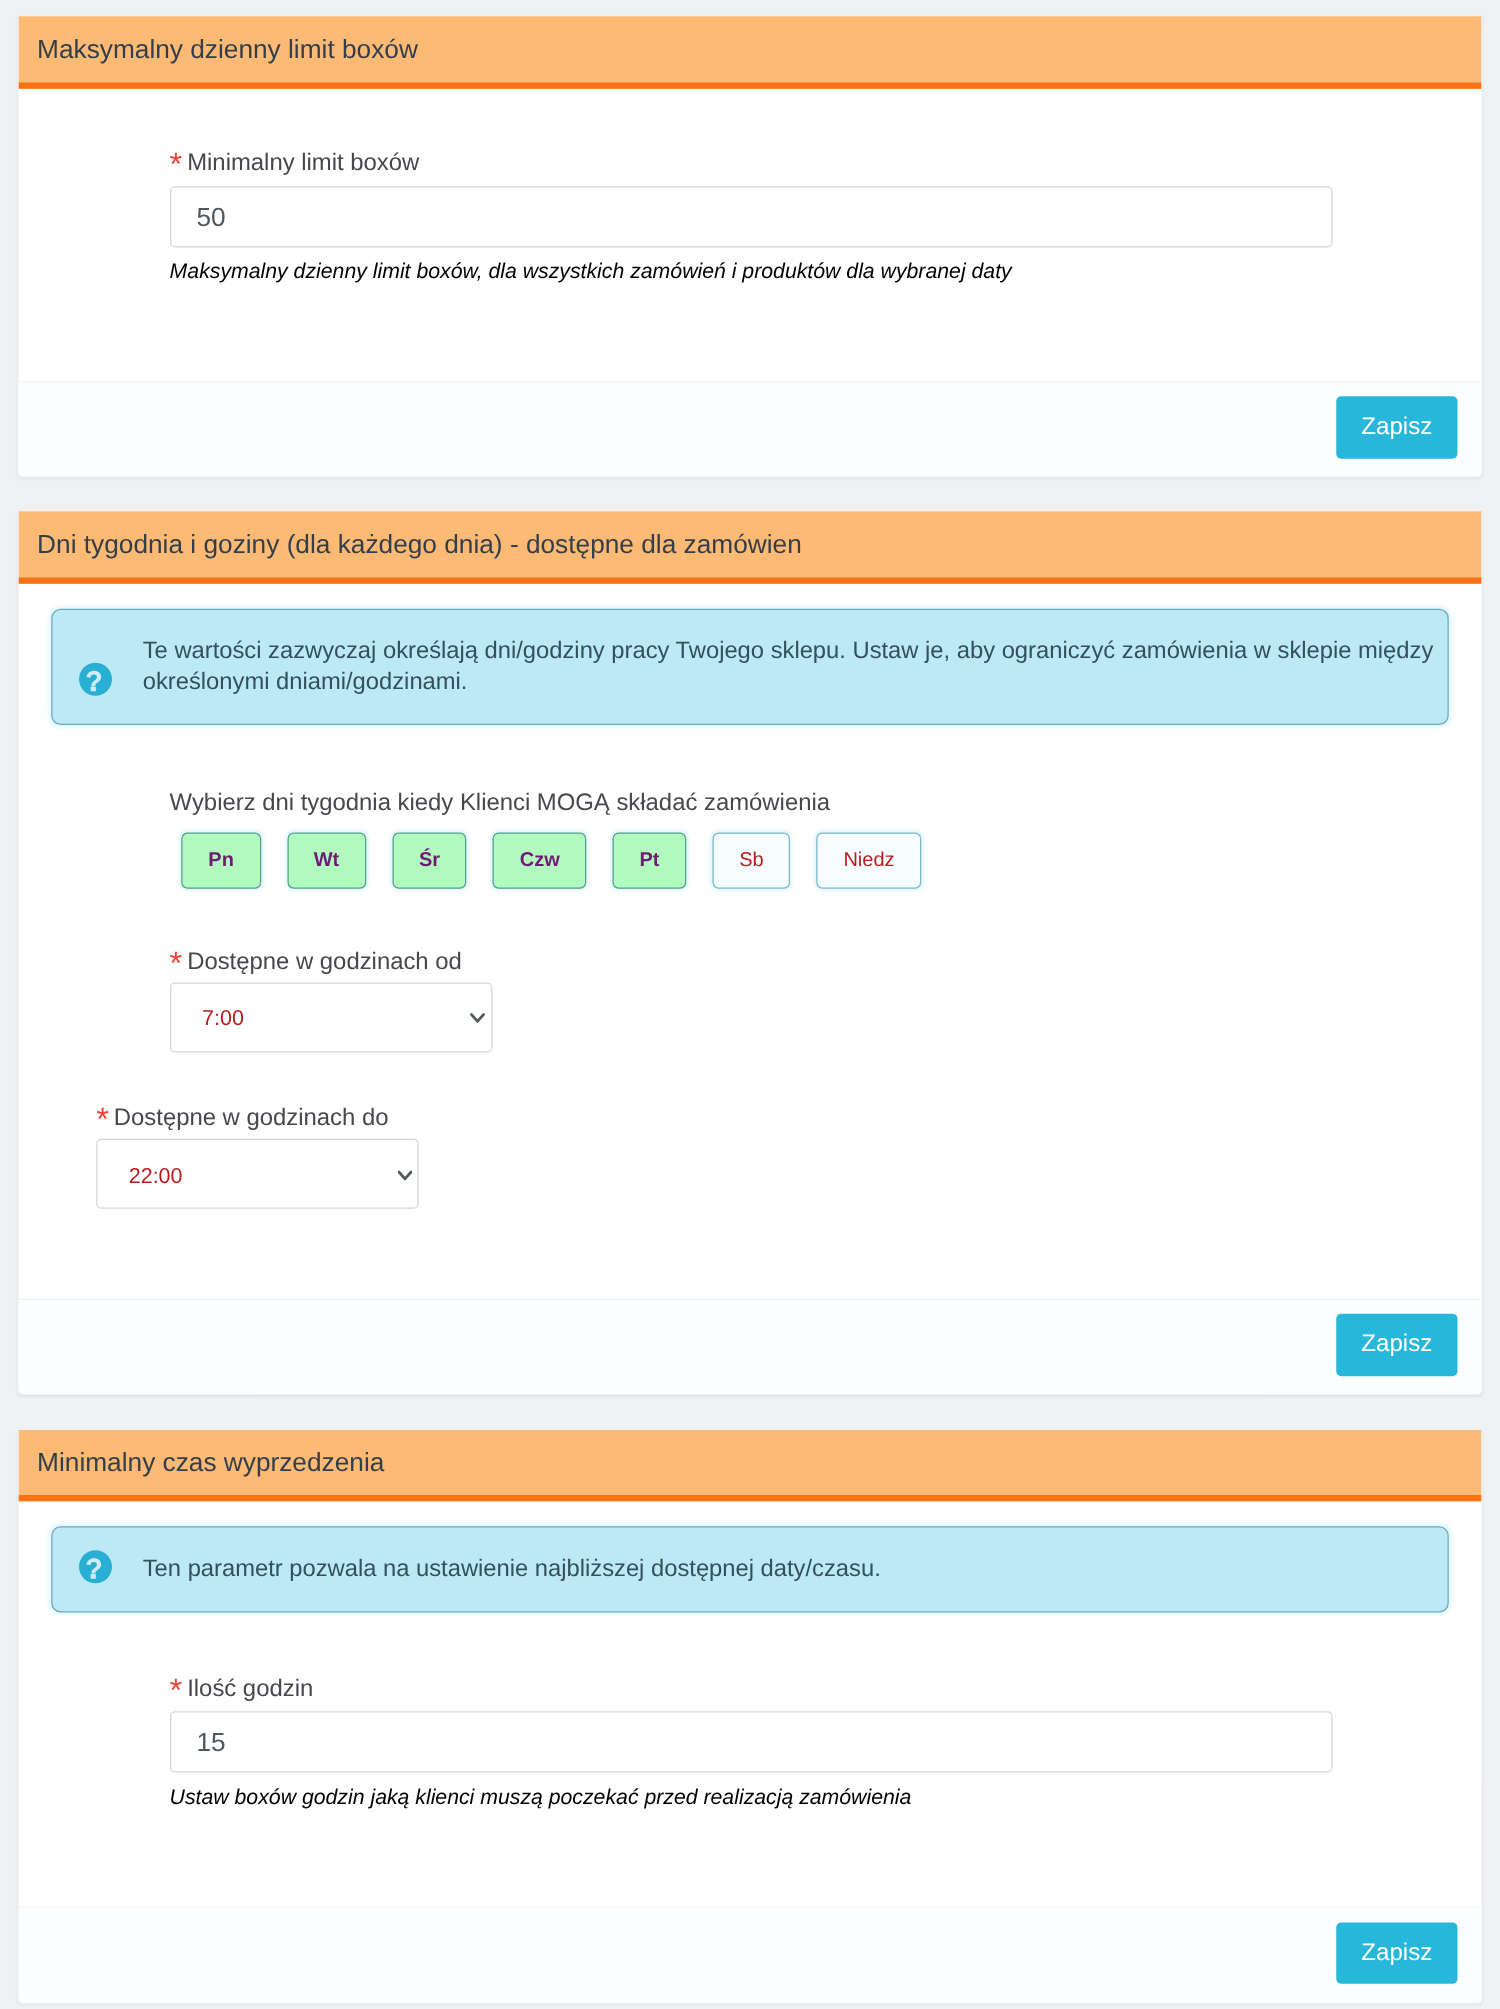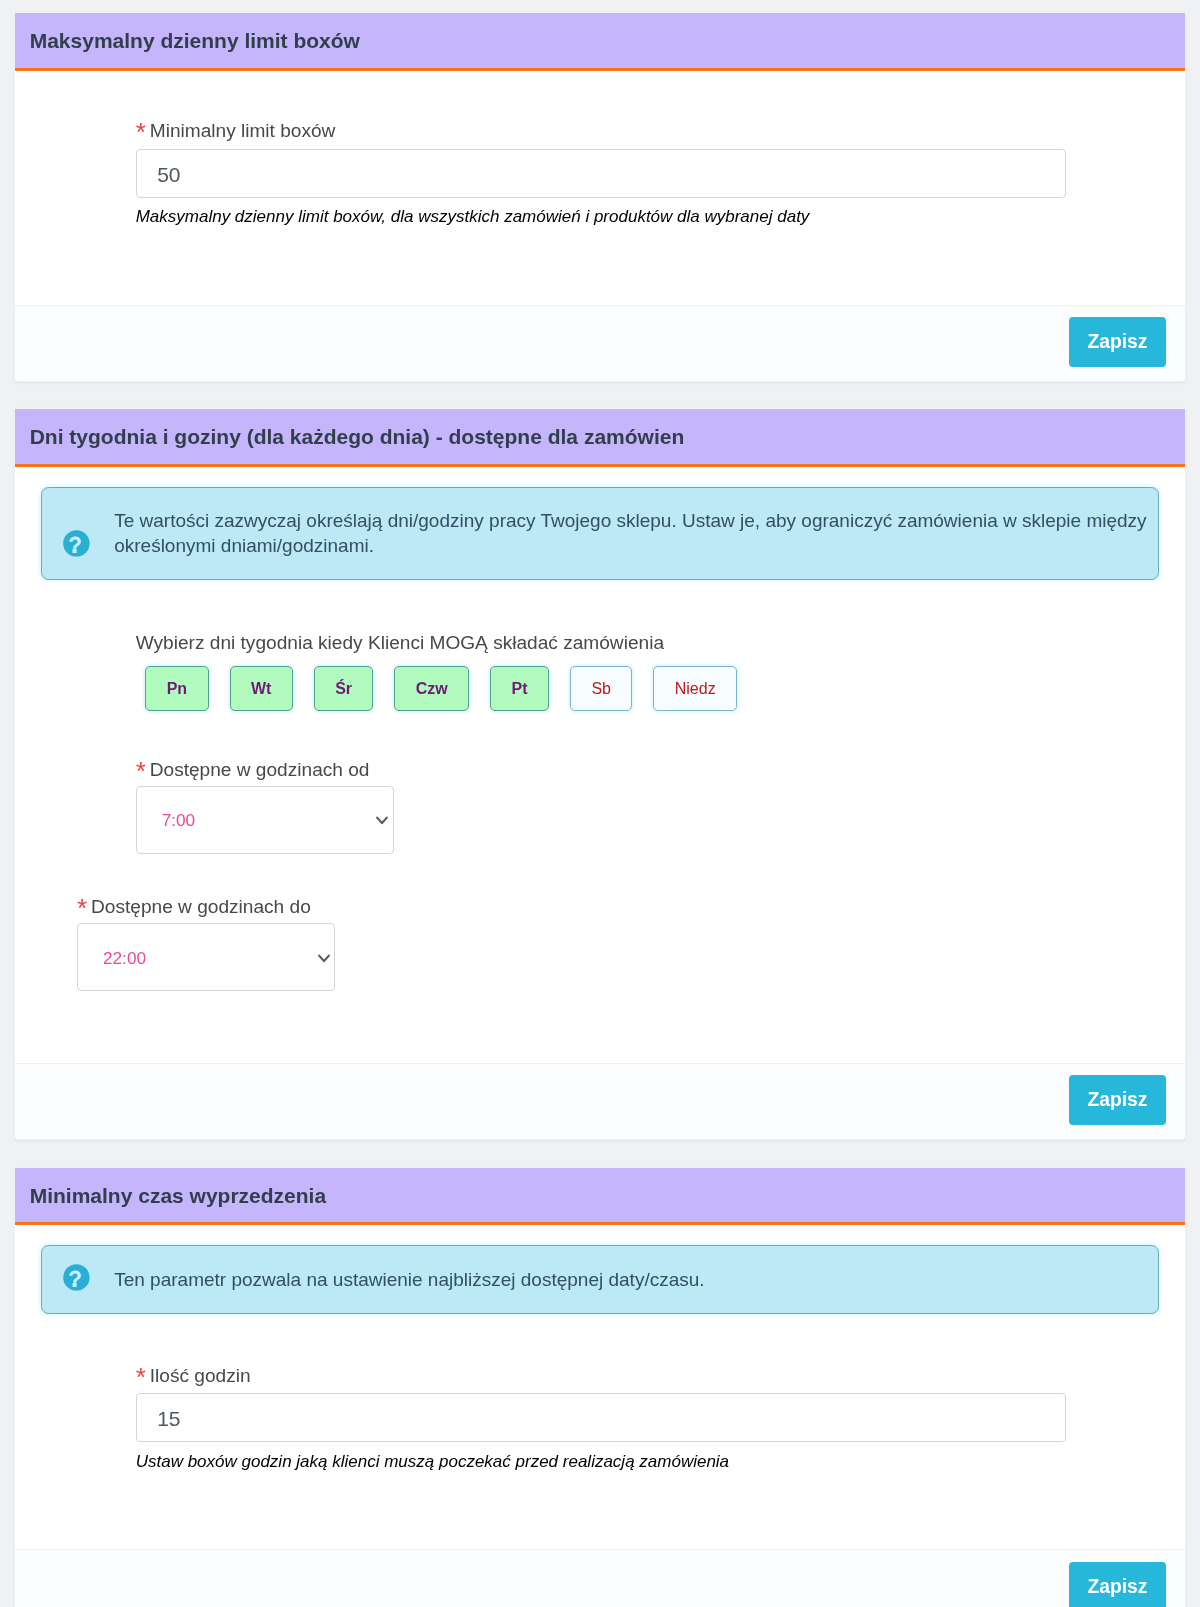--- a/index.html
+++ b/index.html
@@ -15,40 +15,40 @@
   .card {
     background:#fff;
     border:1px solid #f0f1f3;
     border-radius:4px;
     box-shadow: 0 1px 2px rgba(125,135,145,0.13);
     position:relative;
   }
   #card1 { margin-bottom:25.9px; }
   #card2 { margin-bottom:26.8px; }
   .card-header {
-    background:#c4b5fd;
-    border-bottom:3px solid #f97316;
+    background:#fdba74;
+    border-bottom:5px solid #f97316;
     height:58px;
     display:flex; align-items:center;
     padding:0 14.7px;
-    font-size:21px; font-weight:bold; color:#333e4b;
+    font-size:21px; font-weight:normal; color:#333e4b;
     line-height:25px;
   }
   .card-footer {
     background:#fcfdfe;
     border-top:1px solid #eef1f3;
     text-align:right;
     border-radius:0 0 4px 4px;
     padding:11.7px 18.8px 14.7px 18.8px;
   }
   .btn-save {
     display:inline-block;
     background:#27b7da; color:#fff;
     border:none; border-radius:4px;
-    font-size:19.3px; font-weight:bold;
+    font-size:19.3px; font-weight:normal;
     width:97.5px; height:49.3px;
     line-height:49.3px; padding:0;
     font-family:inherit;
     cursor:pointer;
   }
   .card-body { padding:0 26px; }
   #card1 .card-body { padding-top:48.4px; padding-bottom:78.3px; }
   #card2 .card-body { padding-top:19.3px; padding-bottom:71.3px; }
   #card3 .card-header { height:56.6px; }
   #card3 .card-body { padding-top:19.9px; padding-bottom:78.4px; }
@@ -87,23 +87,23 @@
     background:#f7fcfe; color:#b91c1c;
     height:45px;
     display:flex; align-items:center; justify-content:center;
     font-size:16px; padding:0 20.4px;
     font-family:inherit; cursor:pointer;
     margin-right:21px;
     box-shadow:0 0 2.5px 1.5px #e3f6fd;
   }
   .day-btn.on { background:#b2fbbe; border-color:#51a08b; color:#701a75;font-weight:bold; }
   .select-control {
-    height:68px; width:258px;
+    height:56px; width:258px;
     border:1px solid #d3d6d9; border-radius:4px; background:#fff;
-    font-size:17.2px; color:#ec4899;
+    font-size:17.2px; color:#b91c1c;
     padding:2px 4.3px 0 25px; font-family:inherit;
     display:flex; align-items:center; justify-content:space-between;
     cursor:pointer; margin-top:5px;
   }
 
 </style>
 </head>
 <body>
 
 <div class="page">

